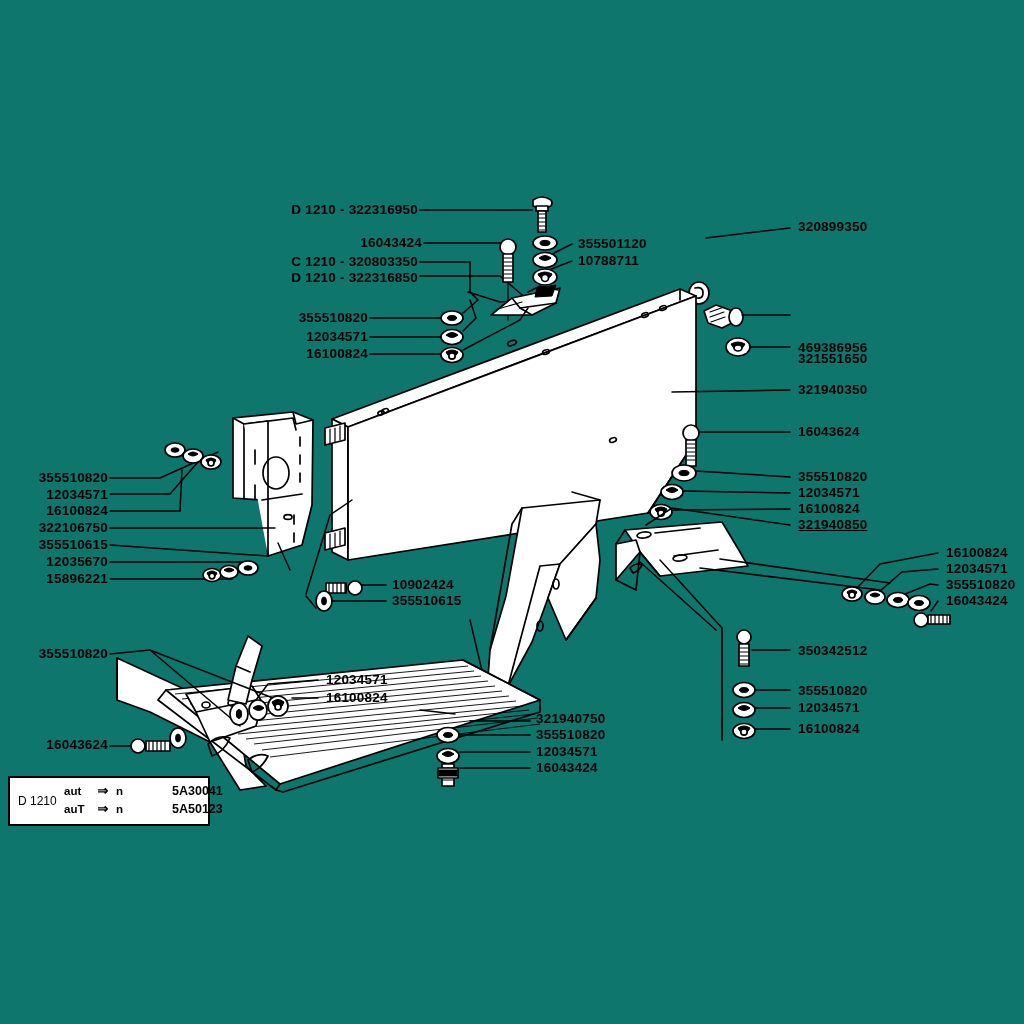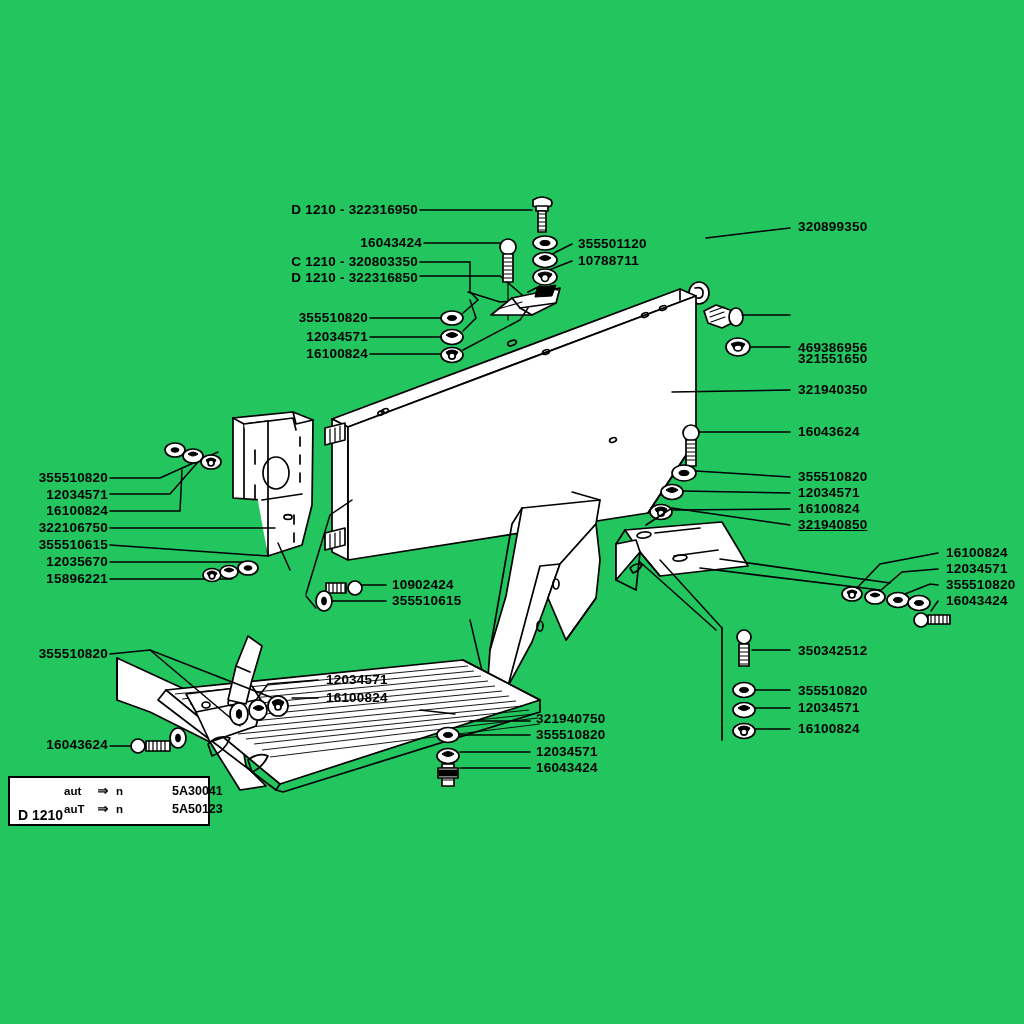--- a/index.html
+++ b/index.html
@@ -5,21 +5,21 @@
 <style>
   html, body {
     margin: 0;
     padding: 0;
     background: #ffffff;
   }
   #page {
     position: relative;
     width: 1024px;
     height: 1024px;
-    background: #22c55e;
+    background: #0f766e;
     font-family: "Liberation Sans", sans-serif;
     overflow: hidden;
   }
   #art {
     position: absolute;
     left: 0; top: 0;
     width: 1024px;
     height: 1024px;
   }
   .lbl {
@@ -38,23 +38,23 @@
     left: 8px;
     top: 776px;
     width: 198px;
     height: 46px;
     border: 2px solid #000;
     background: #fff;
   }
   .legend-main {
     position: absolute;
     left: 8px;
-    top: 29px;
-    font-size: 14px;
-    font-weight: bold;
+    top: 16px;
+    font-size: 12px;
+    font-weight: normal;
   }
   .legend-row {
     position: absolute;
     left: 54px;
     font-size: 11.5px;
     font-weight: bold;
     white-space: nowrap;
   }
   .legend-row .w1 { display:inline-block; width: 26px; }
   .legend-row .arr { display:inline-block; width: 26px; text-align:center; font-size: 13px;}

